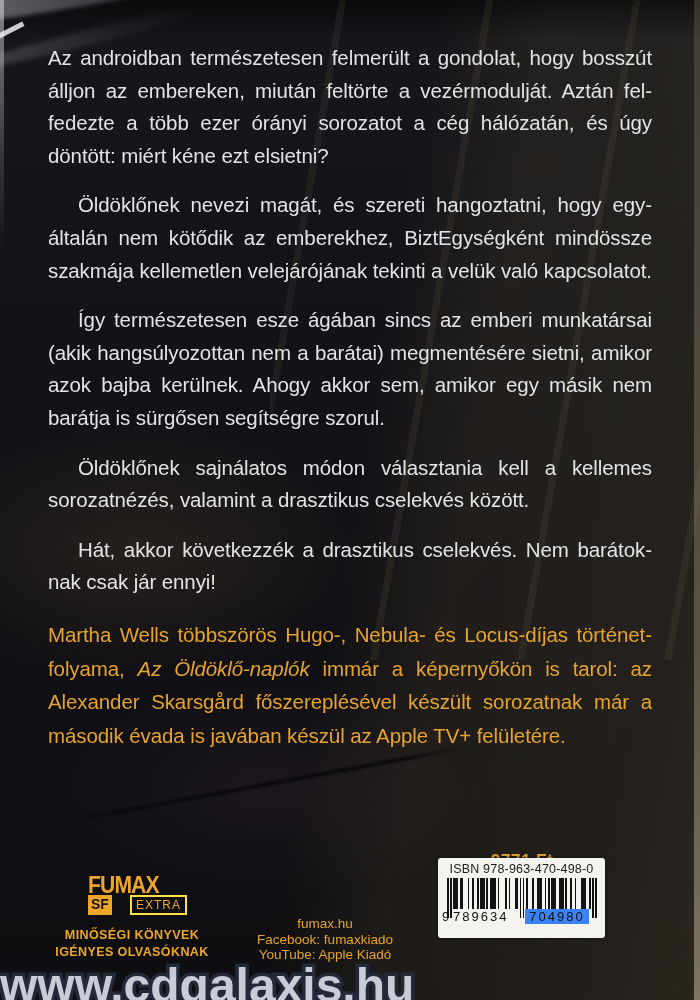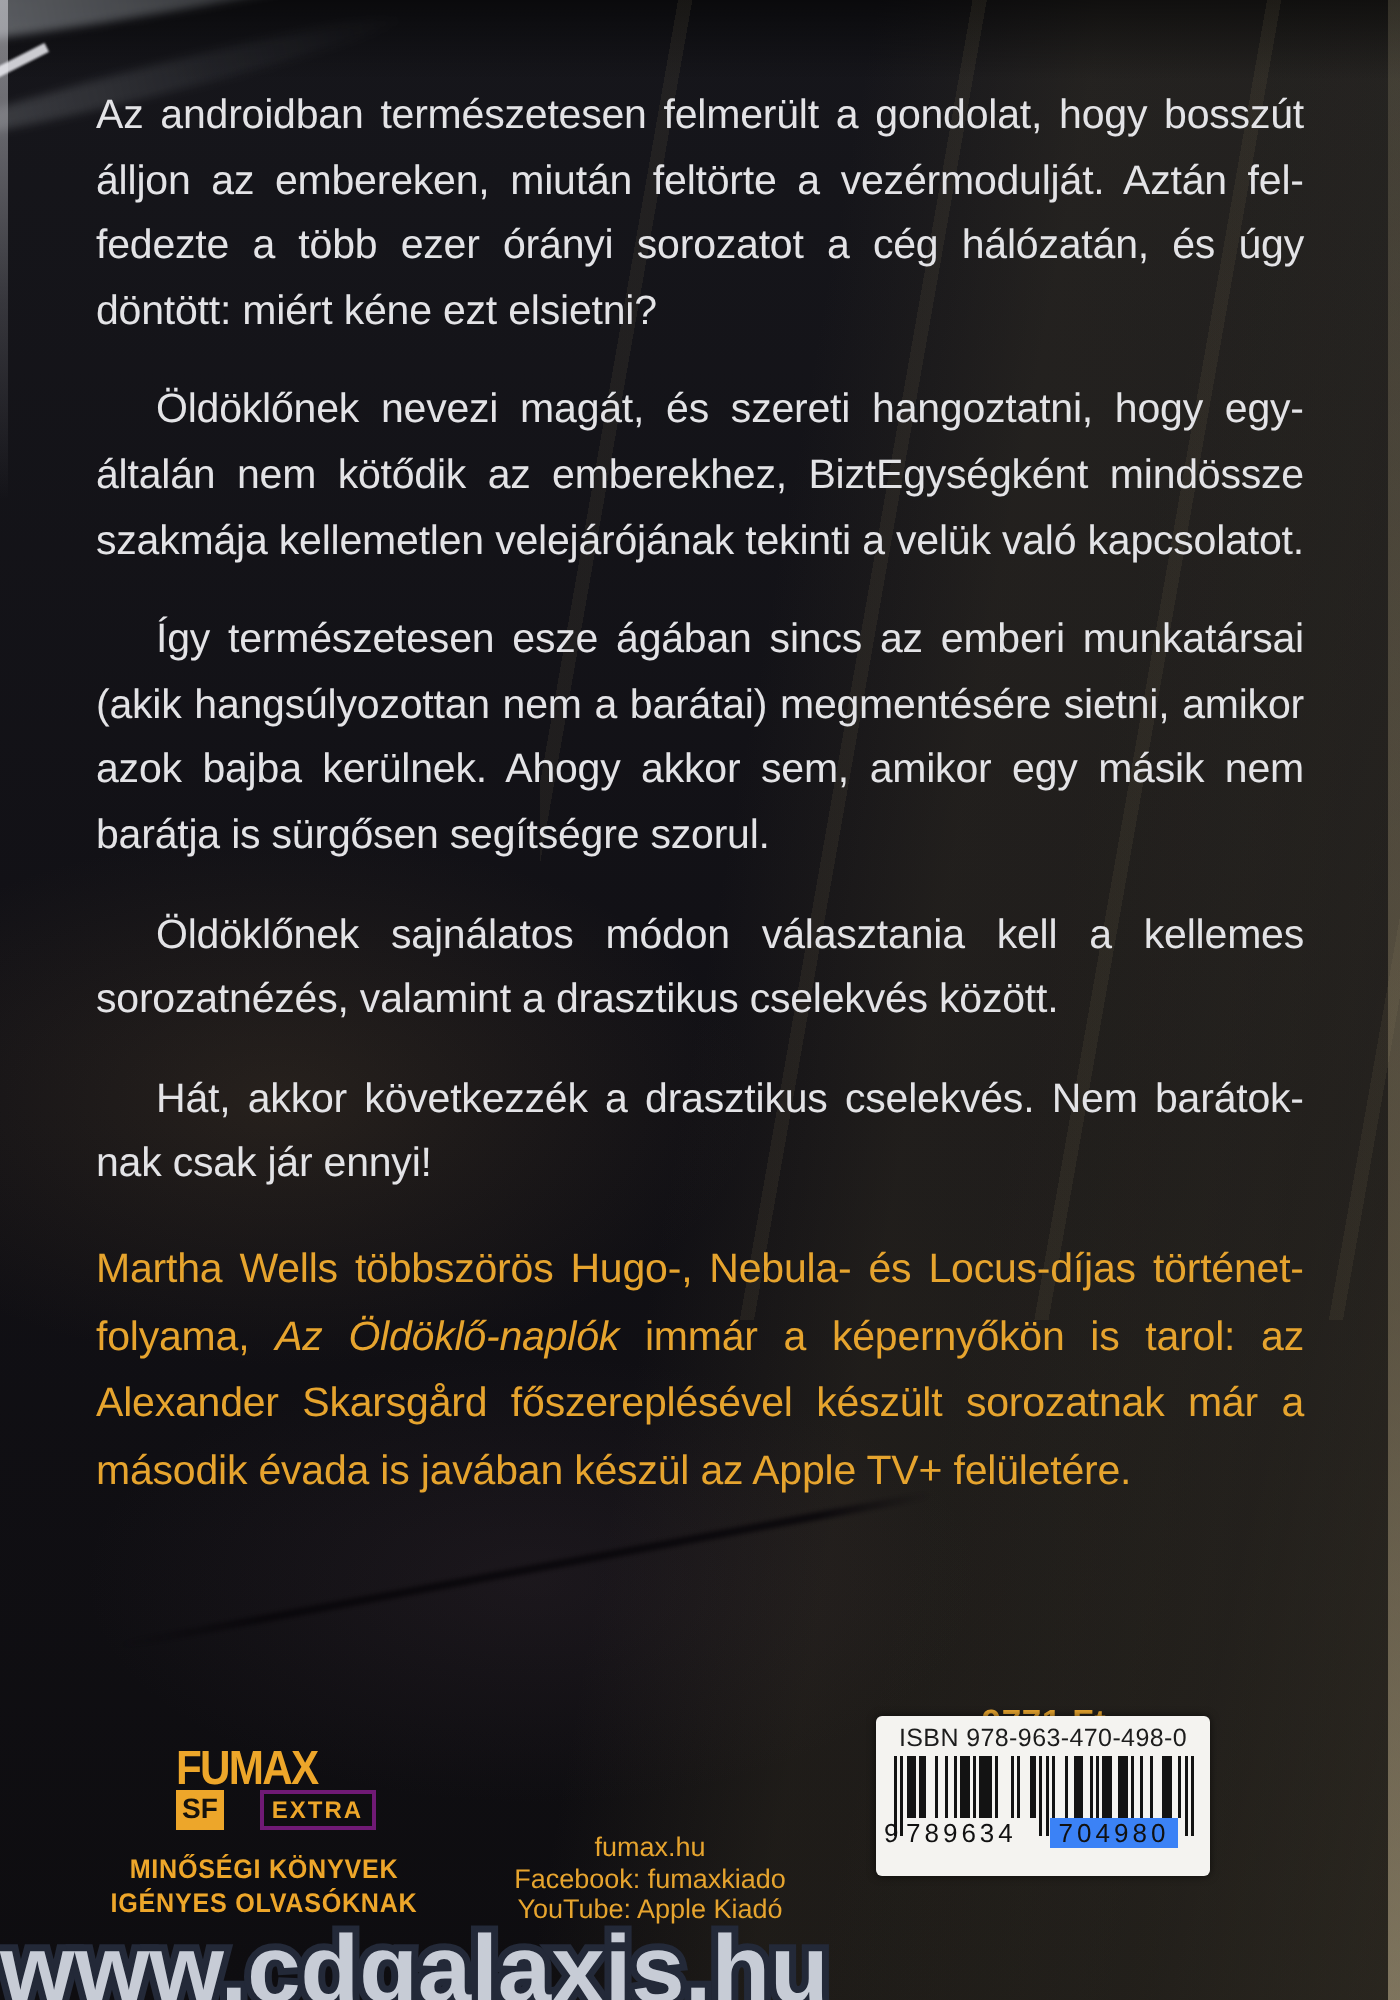--- a/index.html
+++ b/index.html
@@ -85,21 +85,21 @@
   .dg1{position:absolute;left:15px;top:0;width:64px;text-align:left;letter-spacing:2px;background:#f4f3f0;}
   .dg2{position:absolute;left:87px;top:0;width:64px;text-align:center;letter-spacing:2px;background:#3b82f6;}
   
   .logo{position:absolute;left:88px;top:876px;width:86px;color:#eda62a;}
   .logo-word{
     font-size:24px;font-weight:bold;line-height:18px;letter-spacing:-1px;
     transform:scaleX(.88);transform-origin:left center;
   }
   .logo-row{display:flex;gap:18px;margin-top:1px;}
   .sf-badge{background:#eda62a;color:#16130d;font-weight:bold;font-size:14px;line-height:16px;padding:1px 3px;}
-  .extra-badge{border:2px solid #701a75;color:#eda62a;font-weight:bold;font-size:12px;line-height:12px;padding:2px 4px;letter-spacing:1px;}
+  .extra-badge{border:2px solid #fde047;color:#eda62a;font-weight:normal;font-size:12px;line-height:12px;padding:2px 4px;letter-spacing:1px;}
   .tagline{
     position:absolute;left:34px;top:927px;width:196px;text-align:center;
     color:#eda62a;font-weight:bold;font-size:13.5px;line-height:16.5px;letter-spacing:.4px;
     transform:scaleX(.93);
   }
   .social{
     position:absolute;left:225px;top:916px;width:200px;text-align:center;
     color:#e6a42e;font-size:13.5px;line-height:15.5px;
   }
   

